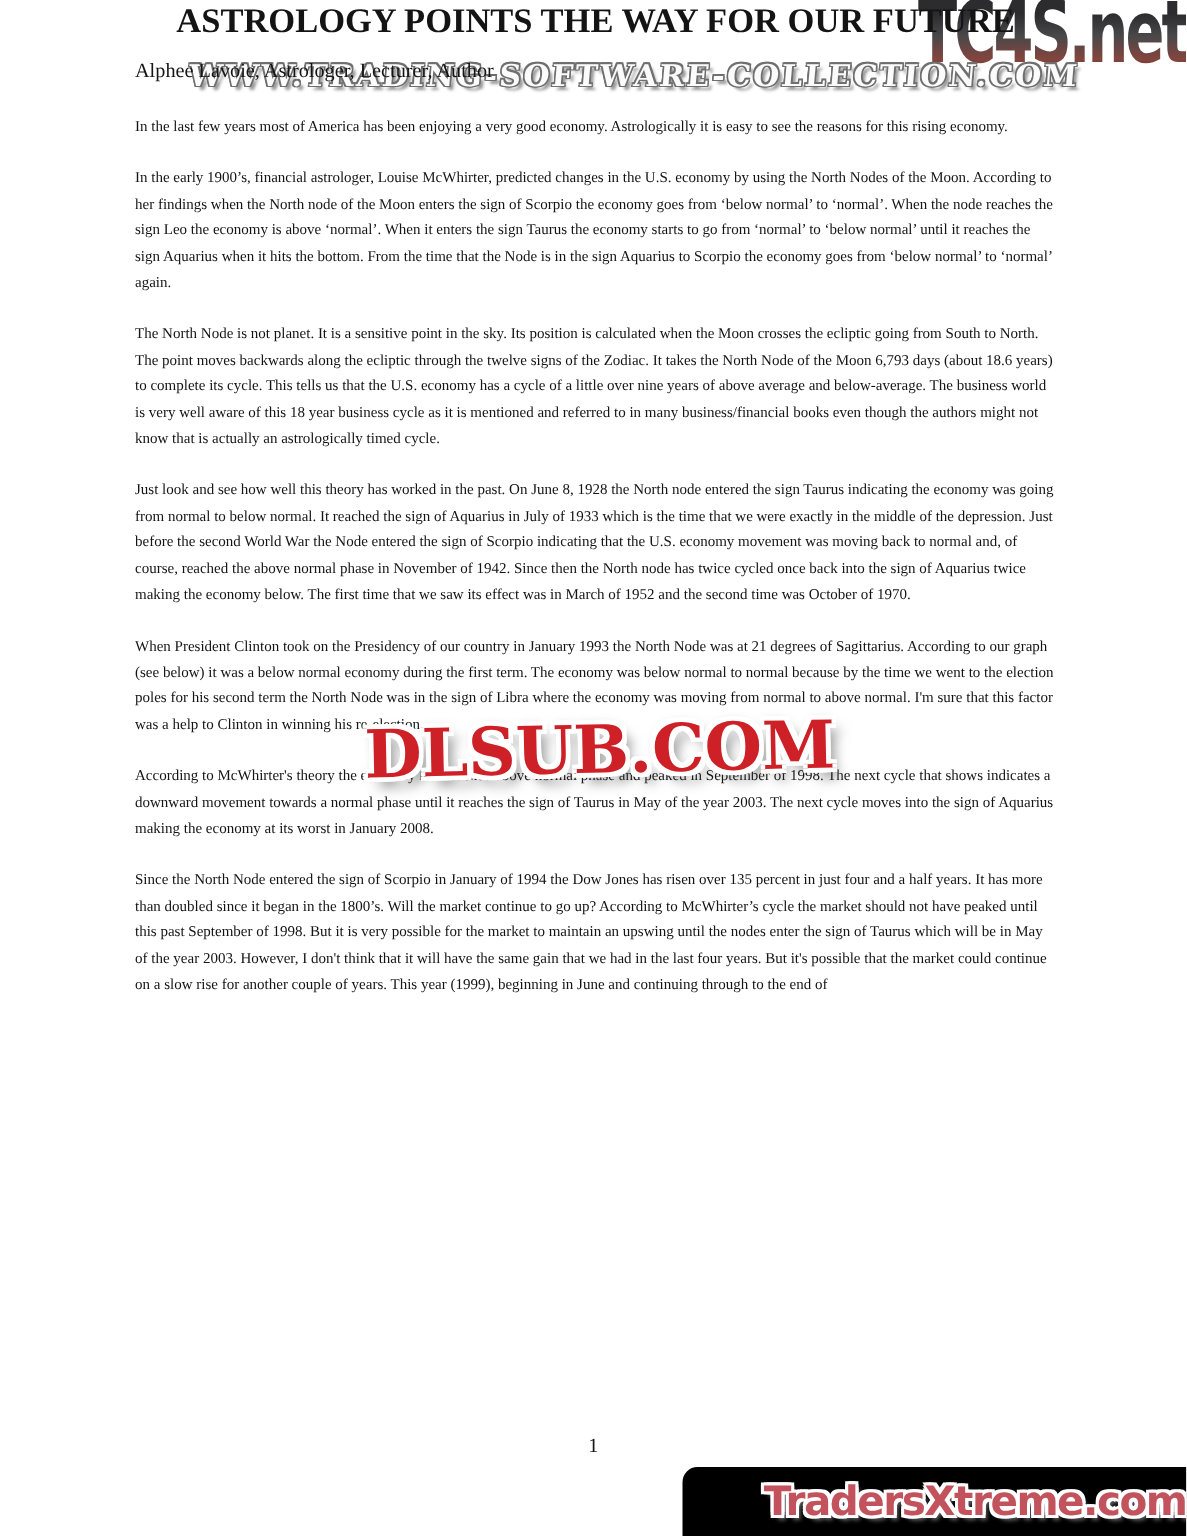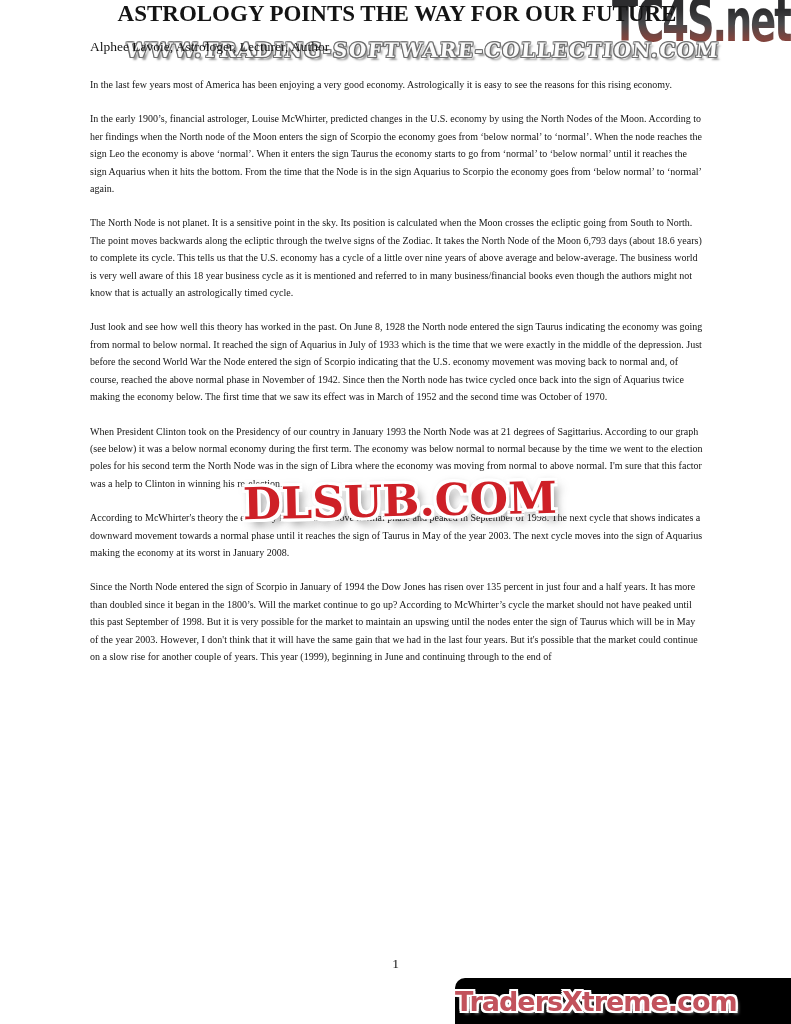--- a/index.html
+++ b/index.html
@@ -59,21 +59,21 @@
 
   .page-number {
     position:absolute; bottom:52px; left:0; width:100%;
     text-align:center; font-size:13.5px;
   }
 
   
   .footer-banner {
     position:absolute; right:0; bottom:0; width:336px; height:46px;
     background:#000000; border-radius:10px 0 0 0;
-    display:flex; align-items:center; justify-content:flex-start;
+    display:flex; align-items:center; justify-content:flex-end;
   }
   .footer-banner-text {
     font-family:"DejaVu Sans", sans-serif; font-weight:bold;
     font-size:27px; letter-spacing:-1px; white-space:nowrap;
     color:#c2525c;
     text-shadow:
       -2px -2px 0 #ffffff, 2px -2px 0 #ffffff, -2px 2px 0 #ffffff, 2px 2px 0 #ffffff,
       -2px 0 0 #ffffff, 2px 0 0 #ffffff, 0 -2px 0 #ffffff, 0 2px 0 #ffffff,
       3px 3px 3px rgba(255,255,255,.4);
   }

